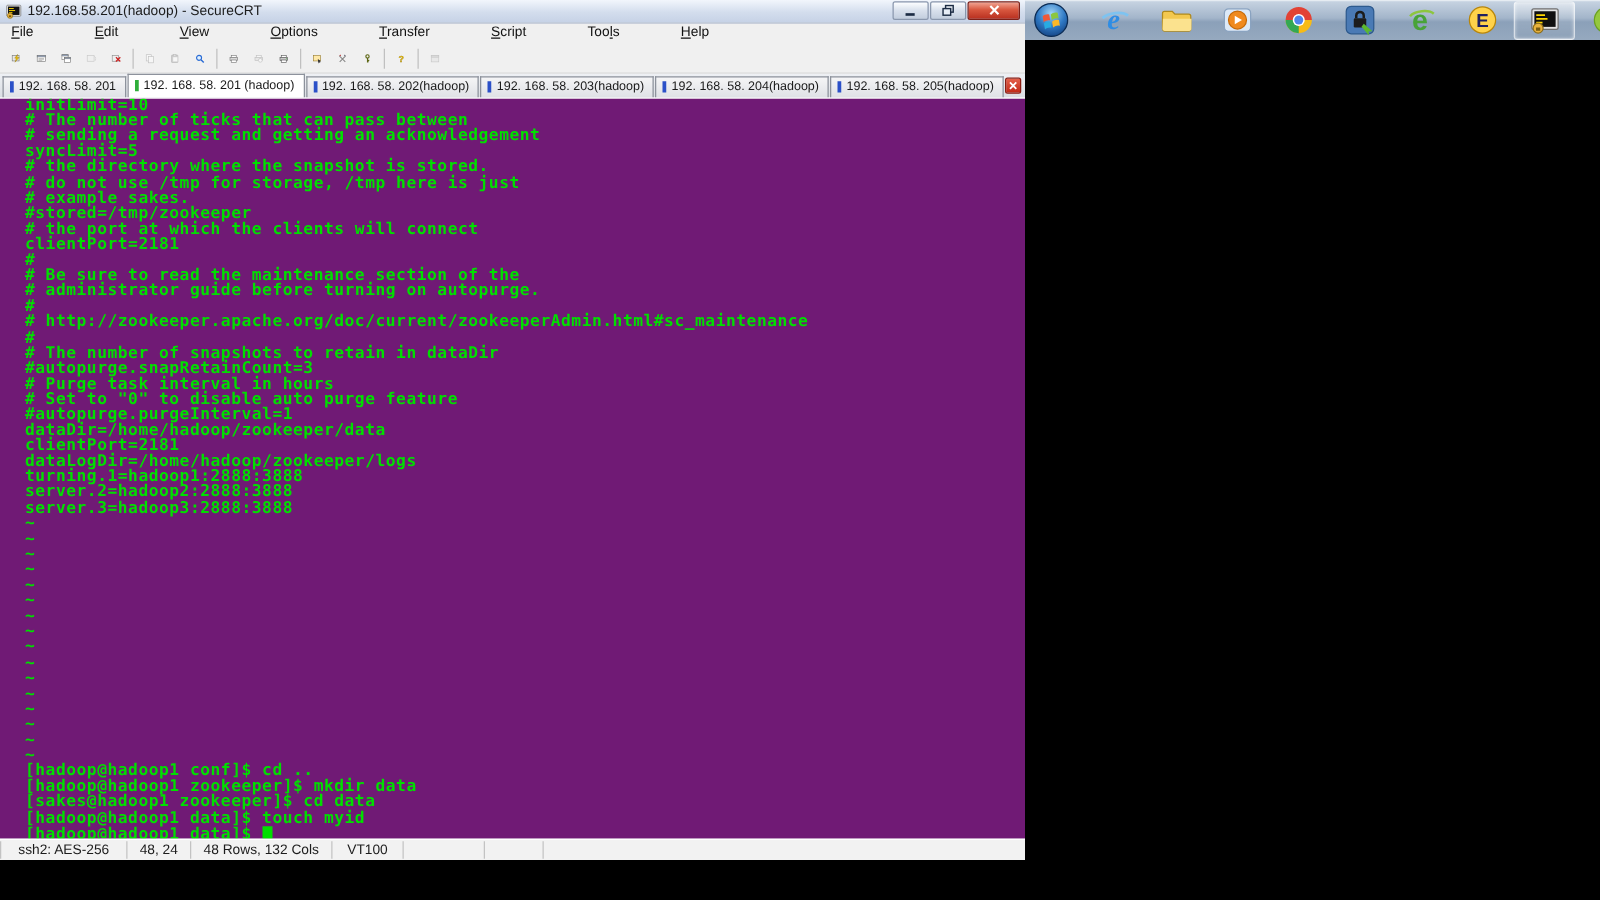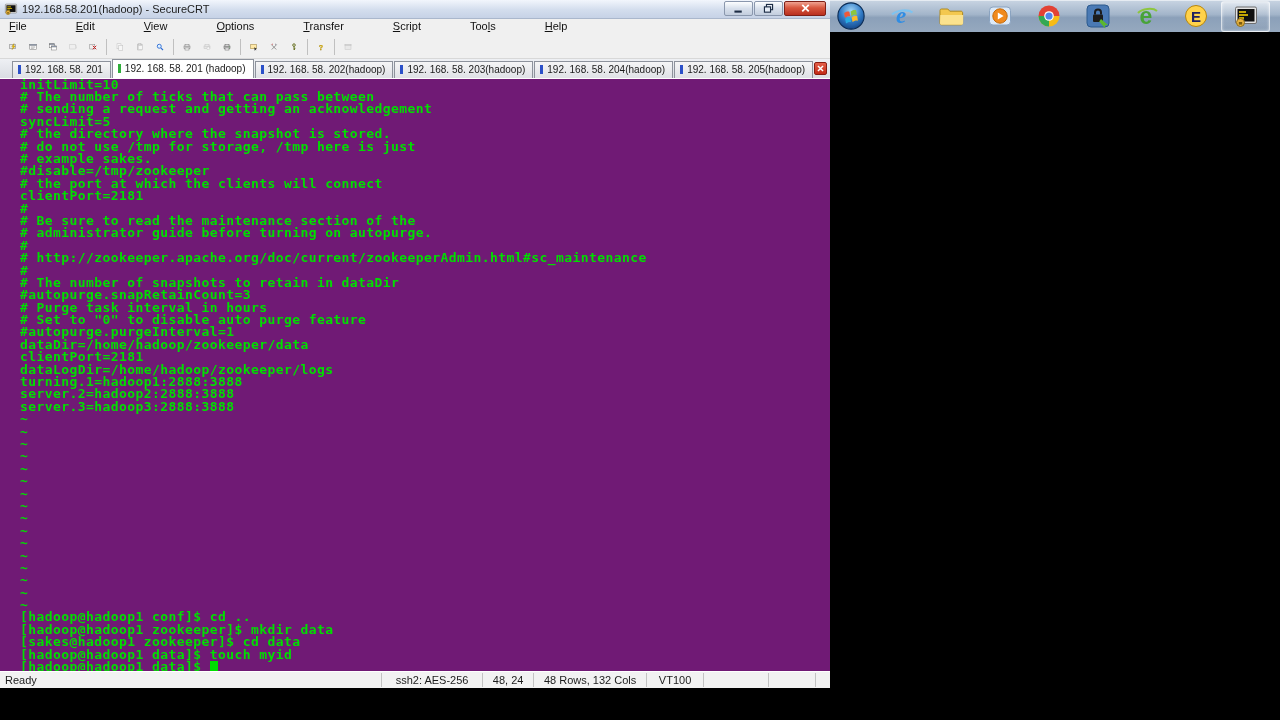--- a/index.html
+++ b/index.html
@@ -29,21 +29,21 @@
   .toolbar{height:21px;display:flex;align-items:center;background:#f0f0f0;
     border-bottom:1px solid #d8d8d8;padding-left:3px;}
   .tb-btn{width:20px;height:19px;display:flex;align-items:center;justify-content:center;}
   .tb-btn svg{width:16px;height:16px;}
   .tb-btn.disabled{opacity:.4;filter:grayscale(1);}
   .tb-sep{width:1px;height:16px;background:#c0c0c0;margin:0 3px;}
 
   
   .tabbar{height:19px;display:flex;align-items:flex-end;background:linear-gradient(#eef0f4,#dadde3);
     border-bottom:1px solid #fdfdfd;}
-  .tabs{display:flex;align-items:flex-end;flex:1;padding-left:12px;overflow:hidden;text-align:center;}
+  .tabs{display:flex;align-items:flex-end;flex:1;padding-left:2px;overflow:hidden;text-align:center;}
   .tab{display:flex;align-items:center;font-size:10px;color:#1a1a1a;white-space:nowrap;
     border:1px solid #8d929c;border-bottom:none;margin-right:1px;margin-top:3px;
     background:linear-gradient(#f5f5f6,#dfe1e6);padding:1px 7px 2px 5px;height:13px;}
   .tab.active{background:#fff;height:15px;margin-top:0;}
   .tab-marker{display:inline-block;width:3px;height:9px;margin-right:4px;}
   .tab-close{width:13px;height:13px;margin:0 3px 3px 0;border:1px solid #8a1d12;border-radius:2px;
     background:linear-gradient(#e4604a,#c22a17);display:flex;align-items:center;justify-content:center;padding:0;}
 
   
   .terminal{height:596px;background:#701a75;overflow:hidden;padding-left:20px;cursor:text;}
@@ -275,21 +275,21 @@
     </div>
 
     <div class="terminal" id="terminal">
         <div class="tline">initLimit=10</div>
         <div class="tline"># The number of ticks that can pass between</div>
         <div class="tline"># sending a request and getting an acknowledgement</div>
         <div class="tline">syncLimit=5</div>
         <div class="tline"># the directory where the snapshot is stored.</div>
         <div class="tline"># do not use /tmp for storage, /tmp here is just</div>
         <div class="tline"># example sakes.</div>
-        <div class="tline">#disable=/tmp/zookeeper</div>
+        <div class="tline">#stored=/tmp/zookeeper</div>
         <div class="tline"># the port at which the clients will connect</div>
         <div class="tline">clientPort=2181</div>
         <div class="tline">#</div>
         <div class="tline"># Be sure to read the maintenance section of the</div>
         <div class="tline"># administrator guide before turning on autopurge.</div>
         <div class="tline">#</div>
         <div class="tline"># http://zookeeper.apache.org/doc/current/zookeeperAdmin.html#sc_maintenance</div>
         <div class="tline">#</div>
         <div class="tline"># The number of snapshots to retain in dataDir</div>
         <div class="tline">#autopurge.snapRetainCount=3</div>
@@ -319,21 +319,20 @@
         <div class="tline">~</div>
         <div class="tline">~</div>
         <div class="tline">[hadoop@hadoop1 conf]$ cd ..</div>
         <div class="tline">[hadoop@hadoop1 zookeeper]$ mkdir data</div>
         <div class="tline">[sakes@hadoop1 zookeeper]$ cd data</div>
         <div class="tline">[hadoop@hadoop1 data]$ touch myid</div>
         <div class="tline">[hadoop@hadoop1 data]$ <span class="cursor"></span></div>
       </div>
 
     <div class="statusbar" id="statusbar">
-      <span class="sb-left">Ready</span>
     <span class="sb-seg" style="width: 100px;">ssh2: AES-256</span>
         <span class="sb-seg" style="width: 50px;">48, 24</span>
         <span class="sb-seg" style="width: 112px;">48 Rows, 132 Cols</span>
         <span class="sb-seg" style="width: 56px;">VT100</span>
         <span class="sb-seg" style="width: 64px;"></span>
         <span class="sb-seg" style="width: 46px;"></span>
         <span class="sb-grip"></span>
       </div>
 
   </div>

